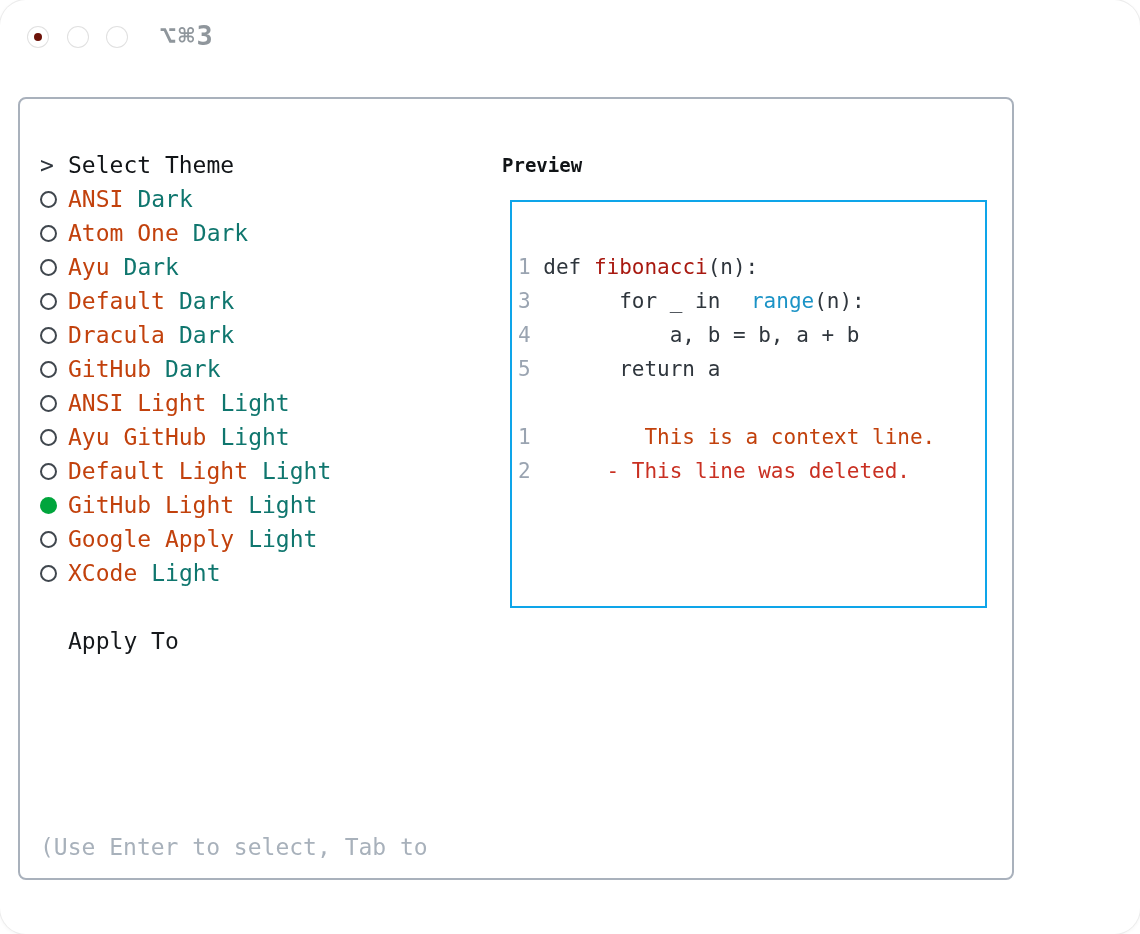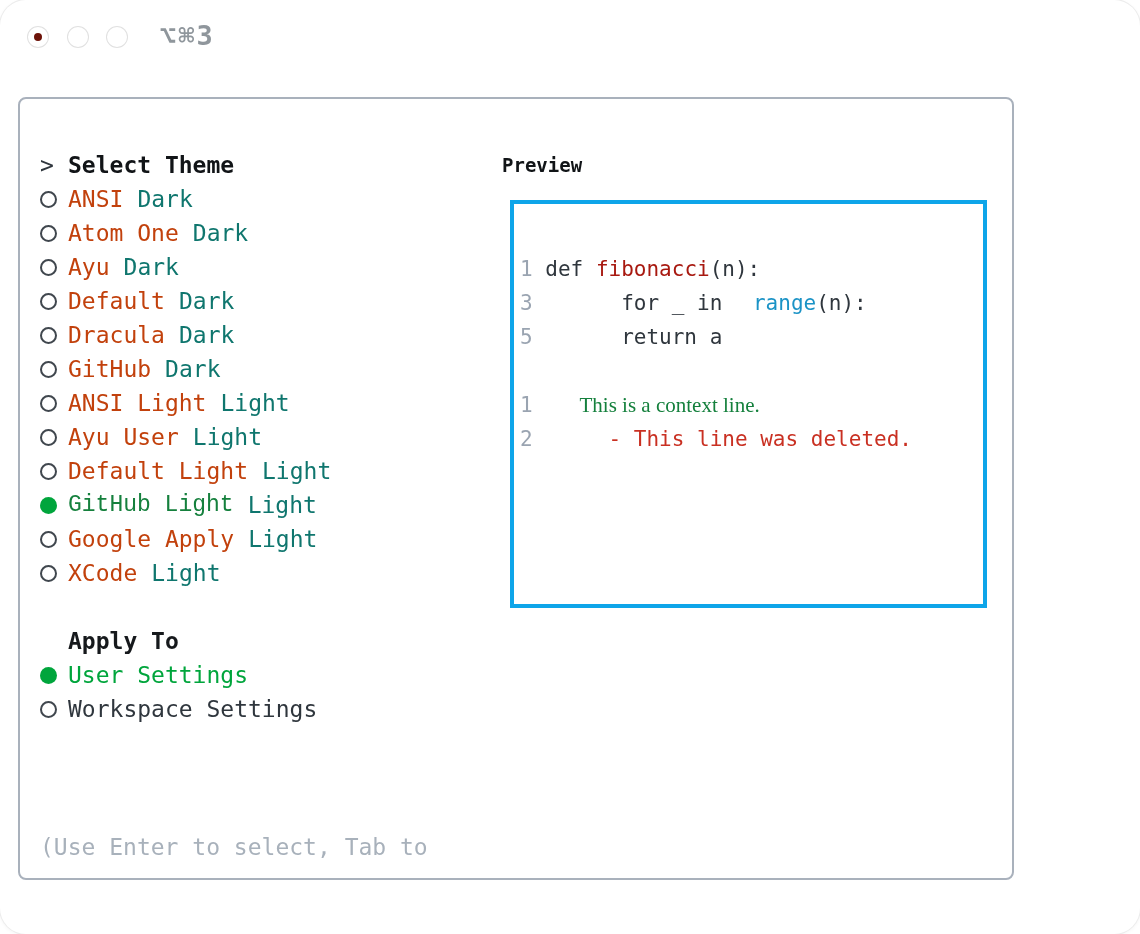--- a/index.html
+++ b/index.html
@@ -27,44 +27,44 @@
     border:2px solid #a9b1bc;border-radius:8px;background:#fff;box-sizing:border-box;
   }
 
   
   .left-col{position:absolute;left:20px;top:49px;font-size:23px;color:#2f363d;}
   .row{display:flex;align-items:center;height:34px;white-space:pre;}
   .iconcell{width:28px;display:flex;align-items:center;flex:0 0 28px;}
   .ring{width:13px;height:13px;border:2px solid #40474e;border-radius:50%;box-sizing:content-box;}
   .dot{width:17px;height:17px;border-radius:50%;background:#00a53c;}
   .prompt-char{color:#2f363d;}
-  .hdr{font-weight:bold;color:#111417;}
+  .hdr{font-weight:normal;color:#111417;}
   .theme-name{color:#c2410c;}
-  .theme-name.sel{color:#15803d;font-family:Liberation Mono, monospace;}
+  .theme-name.sel{color:#c2410c;}
   .variant{color:#0f766e;margin-left:14px;}
   .apply-label{color:#2f363d;}
   .apply-label.sel{color:#00a53c;}
-  .apply-hdr{color:#16191c;font-weight:bold;}
+  .apply-hdr{color:#16191c;}
   .gap34{height:34px;}
   .hint{position:absolute;left:20px;top:663px;font-size:23px;line-height:34px;color:#a8b1bb;white-space:pre;}
 
   
   .preview-title{position:absolute;left:482px;top:49px;height:34px;display:flex;align-items:center;font-size:19px;font-weight:bold;color:#111417;}
   .preview-box{
     position:absolute;left:490px;top:101px;width:477px;height:408px;
-    border:4px solid #0ea5e9;background:#fff;box-sizing:border-box;
+    border:2px solid #0ea5e9;background:#fff;box-sizing:border-box;
     padding:48px 0 0 6px;overflow:hidden;
   }
   .pline{font-size:21px;line-height:34px;height:34px;white-space:pre;}
   .s-n{color:#9aa4b1;}
   .s-c{color:#2f363d;}
   .s-f{color:#a81910;}
   .s-num{color:#0b7d81;}
   .s-b{color:#1b93c6;margin-left:18px;}
-  .s-ctx{color:#15803d;font-family:Liberation Serif, serif;}
+  .s-ctx{color:#c2410c;}
   .s-del{color:#c93022;}
   .s-add{color:#00bd16;}
 </style>
 </head>
 <body>
 
 <div class="window">
 
   <div class="titlebar">
     <div class="light close"></div>
@@ -81,48 +81,45 @@
         <span class="hdr">Select Theme</span>
       </div>
       <div id="theme-list">
           <div class="row"><span class="iconcell"><span class="ring"></span></span><span class="theme-name">ANSI</span><span class="variant">Dark</span></div>
           <div class="row"><span class="iconcell"><span class="ring"></span></span><span class="theme-name">Atom One</span><span class="variant">Dark</span></div>
           <div class="row"><span class="iconcell"><span class="ring"></span></span><span class="theme-name">Ayu</span><span class="variant">Dark</span></div>
           <div class="row"><span class="iconcell"><span class="ring"></span></span><span class="theme-name">Default</span><span class="variant">Dark</span></div>
           <div class="row"><span class="iconcell"><span class="ring"></span></span><span class="theme-name">Dracula</span><span class="variant">Dark</span></div>
           <div class="row"><span class="iconcell"><span class="ring"></span></span><span class="theme-name">GitHub</span><span class="variant">Dark</span></div>
           <div class="row"><span class="iconcell"><span class="ring"></span></span><span class="theme-name">ANSI Light</span><span class="variant">Light</span></div>
-          <div class="row"><span class="iconcell"><span class="ring"></span></span><span class="theme-name">Ayu User</span><span class="variant">Light</span></div>
+          <div class="row"><span class="iconcell"><span class="ring"></span></span><span class="theme-name">Ayu GitHub</span><span class="variant">Light</span></div>
           <div class="row"><span class="iconcell"><span class="ring"></span></span><span class="theme-name">Default Light</span><span class="variant">Light</span></div>
           <div class="row"><span class="iconcell"><span class="dot"></span></span><span class="theme-name sel">GitHub Light</span><span class="variant">Light</span></div>
           <div class="row"><span class="iconcell"><span class="ring"></span></span><span class="theme-name">Google Apply</span><span class="variant">Light</span></div>
           <div class="row"><span class="iconcell"><span class="ring"></span></span><span class="theme-name">XCode</span><span class="variant">Light</span></div>
         </div>
       <div class="gap34"></div>
       <div class="row">
         <span class="iconcell"></span>
         <span class="apply-hdr">Apply To</span>
       </div>
-      <div id="apply-list">
-          <div class="row"><span class="iconcell"><span class="dot"></span></span><span class="apply-label sel">User Settings</span></div>
-          <div class="row"><span class="iconcell"><span class="ring"></span></span><span class="apply-label">Workspace Settings</span></div>
-        </div>
     </div>
 
     <div class="hint">
       <div>(Use Enter to select, Tab to</div>
       <div>change focus)</div>
     </div>
 
     <div class="preview-title">Preview</div>
 
     <div class="preview-box">
       <div id="preview-lines">
           <div class="pline"><span class="s-n">1</span><span class="s-c"> def </span><span class="s-f">fibonacci</span><span class="s-c">(n):</span></div>
           <div class="pline"><span class="s-n">3</span><span class="s-c">       for _ in </span><span class="s-b">range</span><span class="s-c">(n):</span></div>
+          <div class="pline"><span class="s-n">4</span><span class="s-c">           a, b = b, a + b</span></div>
           <div class="pline"><span class="s-n">5</span><span class="s-c">       return a</span></div>
           <div class="pline">&nbsp;</div>
           <div class="pline"><span class="s-n">1</span><span class="s-ctx">         This is a context line.</span></div>
           <div class="pline"><span class="s-n">2</span><span class="s-del">      - This line was deleted.</span></div>
         </div>
     </div>
 
   </div>
 </div>
 

